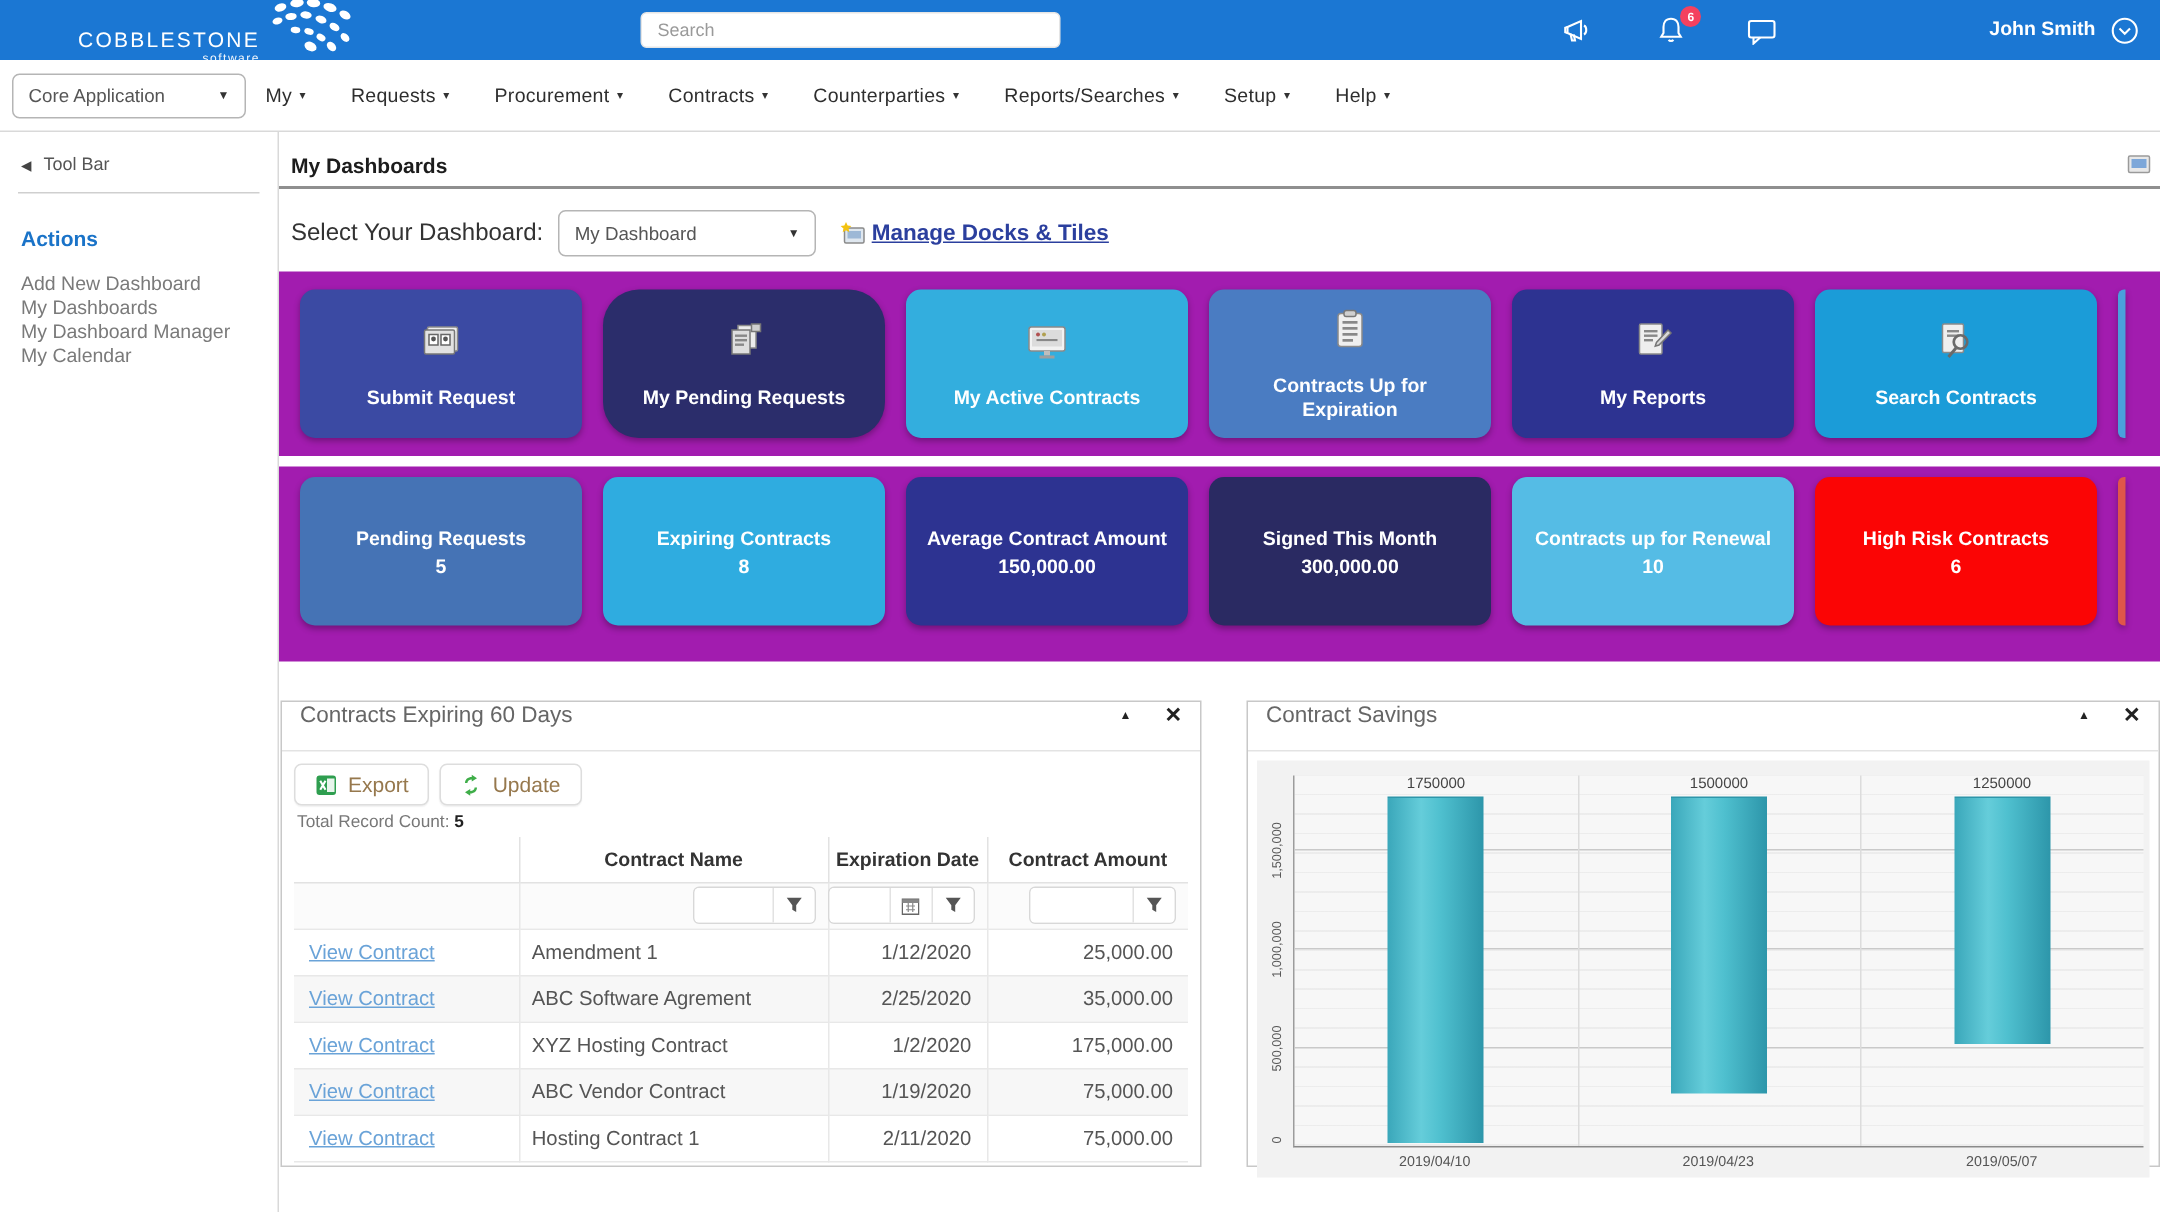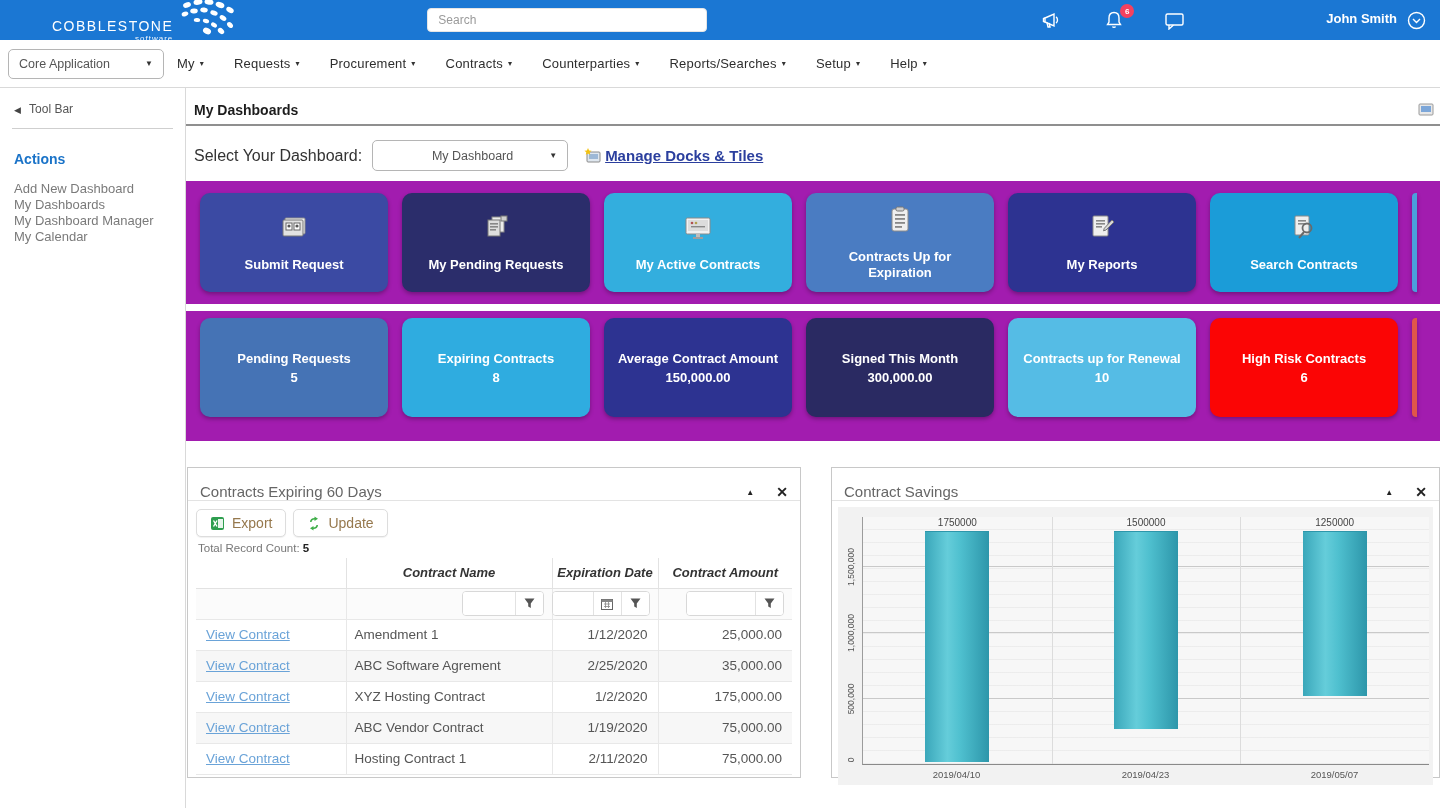--- a/index.html
+++ b/index.html
@@ -47,23 +47,23 @@
   .side-divider { border-bottom:1px solid #cfcfcf; margin:12px -2px 0 -2px; }
   .actions-title { color:#1a73c8; font-weight:bold; font-size:14px; margin:22px 0 14px 0; }
   .side-link { color:#7a7a7a; font-size:13px; line-height:16px; cursor:pointer; }
 
   .main { flex:1; border-left:1px solid #d9d9d9; padding-top:12px; position:relative; }
   .page-titlebar { display:flex; align-items:center; justify-content:space-between;
                    padding:2px 6px 6px 8px; border-bottom:2px solid #8f8f8f; }
   .page-title { font-size:14px; font-weight:bold; color:#1c1c1c; }
   .selector-row { display:flex; align-items:center; padding:14px 8px 10px 8px; }
   .selector-label { font-size:16px; color:#333; font-weight:500; }
-  .dash-select { width:196px; height:31px; border:1px solid #b5b5b5; border-radius:5px;
-                 margin-left:10px; display:flex; align-items:center; justify-content:flex-end;
-                 padding:0 10px; font-size:12.5px; color:#555; background:#fff; cursor:pointer;gap:36px; }
+  .dash-select { width:172px; height:31px; border:1px solid #b5b5b5; border-radius:5px;
+                 margin-left:10px; display:flex; align-items:center; justify-content:space-between;
+                 padding:0 10px; font-size:12.5px; color:#555; background:#fff; cursor:pointer; }
   .manage-link { display:flex; align-items:center; margin-left:16px; cursor:pointer; }
   .manage-link a { font-size:15px; font-weight:bold; color:#2b3f9e; text-decoration:underline;
                    margin-left:4px; }
 
   
   .band { background:#a21caf; padding:12px 0 12px 14px; display:flex; position:relative; }
   .band2 { padding:7px 0 24px 14px; margin-top:7px; }
   .tile { width:188px; height:99px; border-radius:10px; margin-right:14px; flex:none;
           color:#fff; font-weight:bold; font-size:13px; text-align:center;
           display:flex; flex-direction:column; align-items:center; justify-content:center;
@@ -72,42 +72,42 @@
   .tile .t-label { padding:0 10px; line-height:16px; }
   .tile .t-value { margin-top:3px; }
   .sliver { width:5px; height:99px; border-radius:4px 0 0 4px; flex:none;
             box-shadow:0 2px 4px rgba(0,0,0,.3); }
 
   
   .panels { position:relative; height:312px; margin-top:26px; }
   .panel { position:absolute; top:0; background:#fff; border:1px solid #c8c8c8; }
   .panel-left { left:1px; width:614px; height:311px; }
   .panel-right { left:645px; width:609px; height:311px; }
-  .panel-header { height:33px; display:flex; align-items:flex-end; justify-content:space-between;
+  .panel-header { height:33px; display:flex; align-items:flex-start; justify-content:space-between;
                   padding:0 12px; border-bottom:1px solid #e3e3e3; }
   .panel-title { font-size:15px; color:#666; }
   .panel-ctrls { display:flex; align-items:center; }
   .collapse-btn { font-size:8px; color:#222; cursor:pointer; margin-right:22px; }
   .close-btn { font-size:14px; color:#222; cursor:pointer; font-weight:bold; }
 
   
   .panel-body { padding:8px 8px 0 8px; }
   .btn-row { display:flex; }
   .gbtn { display:flex; align-items:center; border:1px solid #ddd; border-radius:5px;
           background:#fff; padding:5px 13px; margin-right:7px; cursor:pointer;
           box-shadow:0 1px 1px rgba(0,0,0,.06); }
   .gbtn span { font-size:14px; color:#96784d; margin-left:7px; }
   .count-line { font-size:11.5px; color:#777; margin:5px 0 4px 2px; }
   .count-line b { color:#222; }
 
   table.grid { width:100%; border-collapse:collapse; table-layout:fixed; }
   table.grid col.c1 { width:150px; } table.grid col.c2 { width:206px; }
   table.grid col.c3 { width:106px; } table.grid col.c4 { width:134px; }
   table.grid th { font-size:13px; color:#333; font-weight:bold; text-align:center;
-                  border:1px solid #e2e2e2; border-top:none; height:30px; background:#fff;font-style:italic; }
+                  border:1px solid #e2e2e2; border-top:none; height:30px; background:#fff; }
   table.grid th:first-child { border-left:none; } table.grid th:last-child { border-right:none; }
   tr.filter-row td { background:#fbfbfb; border:1px solid #e7e7e7; border-left:none;
                      border-right:none; height:34px; }
   .fgroup { display:inline-flex; align-items:center; border:1px solid #d8d8d8; border-radius:4px;
             background:#fff; height:25px; overflow:hidden; float:right; margin-right:8px; }
   .fgroup input { border:none; outline:none; width:52px; height:23px; padding:0 4px;
                   font-family:"Liberation Sans", sans-serif; font-size:12px; }
   .fgroup input.narrow { width:40px; }
   .fbtn { width:28px; height:25px; border-left:1px solid #e2e2e2; display:flex;
           align-items:center; justify-content:center; cursor:pointer; background:#fff; }
@@ -296,21 +296,21 @@
         <svg class="t-icon" width="30" height="26" viewBox="0 0 30 26">
           <rect x="6" y="3" width="20" height="16" rx="1" fill="#f0f0f0" stroke="#8a8a8a"></rect>
           <rect x="4" y="5" width="20" height="16" rx="1" fill="#e2e2e2" stroke="#777"></rect>
           <rect x="7" y="8" width="6" height="7" fill="#fff" stroke="#666"></rect>
           <rect x="15" y="8" width="6" height="7" fill="#fff" stroke="#666"></rect>
           <circle cx="10" cy="11" r="1.6" fill="#555"></circle>
             <circle cx="18" cy="11" r="1.6" fill="#555"></circle>
         </svg>
         <span class="t-label">Submit Request</span>
       </div>
-      <div class="tile" style="background-color: rgb(43, 45, 107);">
+      <div class="tile" style="background-color: rgb(43, 45, 107); border-radius: 24px;">
         <svg class="t-icon" width="28" height="26" viewBox="0 0 28 26">
           <rect x="10" y="2" width="12" height="15" fill="#ececec" stroke="#8a8a8a"></rect>
           <rect x="6" y="5" width="12" height="16" fill="#dedede" stroke="#777"></rect>
           <rect x="8" y="8" width="8" height="1.6" fill="#888"></rect>
           <rect x="8" y="11" width="8" height="1.6" fill="#888"></rect>
           <rect x="8" y="14" width="6" height="1.6" fill="#888"></rect>
           <rect x="19" y="1" width="6" height="5" fill="#cfcfcf" stroke="#777"></rect>
         </svg>
         <span class="t-label">My Pending Requests</span>
       </div>

